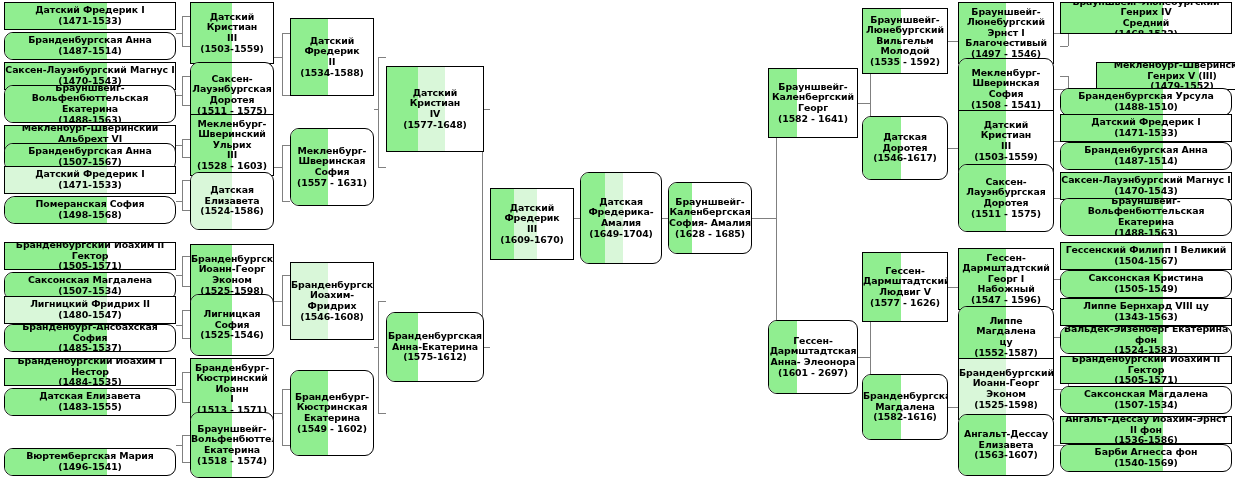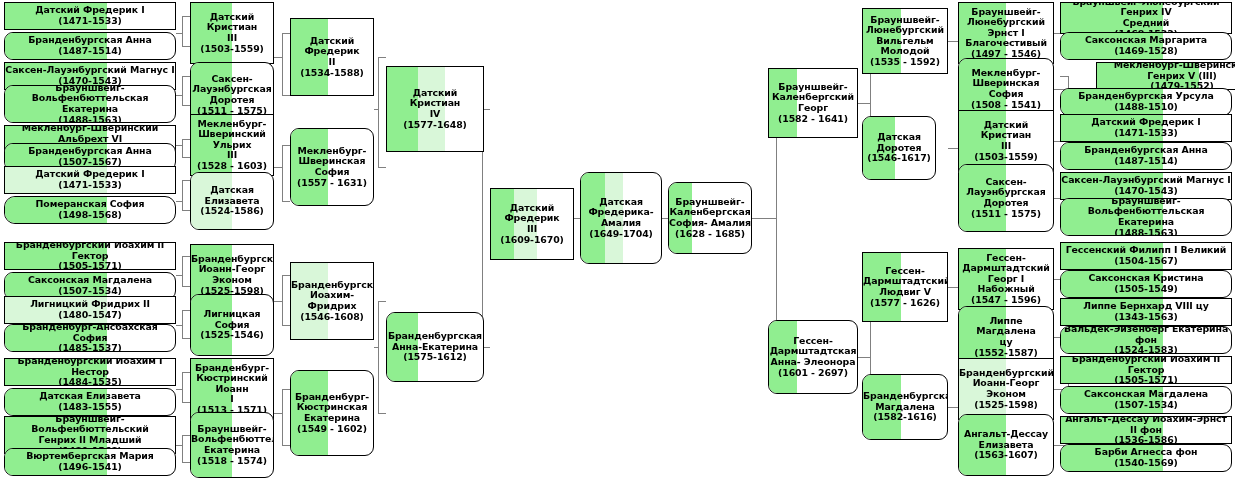--- a/index.html
+++ b/index.html
@@ -149,28 +149,20 @@
         <span class="dt">(1484-1535)</span>
       </div>
     </div>
     <div class="person f" style="left: 4px; top: 388px; width: 172px; height: 28px; font-size: 9.4px;">
       <div class="fill" style="width: 60%; background: rgb(144, 238, 144);"></div>
       <div class="txt">
         <span class="nm">Датская Елизавета</span>
         <span class="dt">(1483-1555)</span>
       </div>
     </div>
-    <div class="person m" style="left: 4px; top: 416px; width: 172px; height: 38px; font-size: 9.4px;">
-      <div class="fill" style="width: 60%; background: rgb(144, 238, 144);"></div>
-      <div class="txt">
-        <span class="nm">Брауншвейг-Вольфенбюттельский</span>
-        <span class="nm">Генрих II Младший</span>
-        <span class="dt">(1489-1568)</span>
-      </div>
-    </div>
     <div class="person f" style="left: 4px; top: 448px; width: 172px; height: 28px; font-size: 9.4px;">
       <div class="fill" style="width: 60%; background: rgb(144, 238, 144);"></div>
       <div class="txt">
         <span class="nm">Вюртембергская Мария</span>
         <span class="dt">(1496-1541)</span>
       </div>
     </div>
     <div class="person m" style="left: 190px; top: 2px; width: 84px; height: 62px; font-size: 9.4px;">
       <div class="fill" style="width: 50%; background: rgb(144, 238, 144);"></div>
       <div class="txt">
@@ -331,21 +323,21 @@
     </div>
     <div class="person m" style="left: 862px; top: 8px; width: 86px; height: 66px; font-size: 9.4px;">
       <div class="fill" style="width: 45%; background: rgb(144, 238, 144);"></div>
       <div class="txt">
         <span class="nm">Брауншвейг-</span>
         <span class="nm">Люнебургский</span>
         <span class="nm">Вильгельм Молодой</span>
         <span class="dt">(1535 - 1592)</span>
       </div>
     </div>
-    <div class="person f" style="left: 862px; top: 116px; width: 74px; height: 64px; font-size: 9.4px; align-items: center;">
+    <div class="person f" style="left: 862px; top: 116px; width: 86px; height: 64px; font-size: 9.4px; align-items: center;">
       <div class="fill" style="width: 45%; background: rgb(144, 238, 144);"></div>
       <div class="txt">
         <span class="nm">Датская Доротея</span>
         <span class="dt">(1546-1617)</span>
       </div>
     </div>
     <div class="person m" style="left: 862px; top: 252px; width: 86px; height: 70px; font-size: 9.4px;">
       <div class="fill" style="width: 45%; background: rgb(144, 238, 144);"></div>
       <div class="txt">
         <span class="nm">Гессен-</span>
@@ -429,27 +421,20 @@
         <span class="nm">Елизавета</span>
         <span class="dt">(1563-1607)</span>
       </div>
     </div>
     <div class="person m" style="left: 1060px; top: 2px; width: 172px; height: 32px; font-size: 9.4px;">
       <div class="fill" style="width: 60%; background: rgb(144, 238, 144);"></div>
       <div class="txt">
         <span class="nm">Брауншвейг-Люнебургский Генрих IV</span>
         <span class="nm">Средний</span>
         <span class="dt">(1468-1532)</span>
-      </div>
-    </div>
-    <div class="person f" style="left: 1060px; top: 32px; width: 172px; height: 28px; font-size: 9.4px;">
-      <div class="fill" style="width: 60%; background: rgb(144, 238, 144);"></div>
-      <div class="txt">
-        <span class="nm">Саксонская Маргарита</span>
-        <span class="dt">(1469-1528)</span>
       </div>
     </div>
     <div class="person m" style="left: 1060px; top: 62px; width: 172px; height: 28px; font-size: 9.4px; margin-left: 36px;">
       <div class="fill" style="width: 60%; background: rgb(144, 238, 144);"></div>
       <div class="txt">
         <span class="nm">Мекленбург-Шверинский Генрих V (III)</span>
         <span class="dt">(1479-1552)</span>
       </div>
     </div>
     <div class="person f" style="left: 1060px; top: 88px; width: 172px; height: 28px; font-size: 9.4px;">

